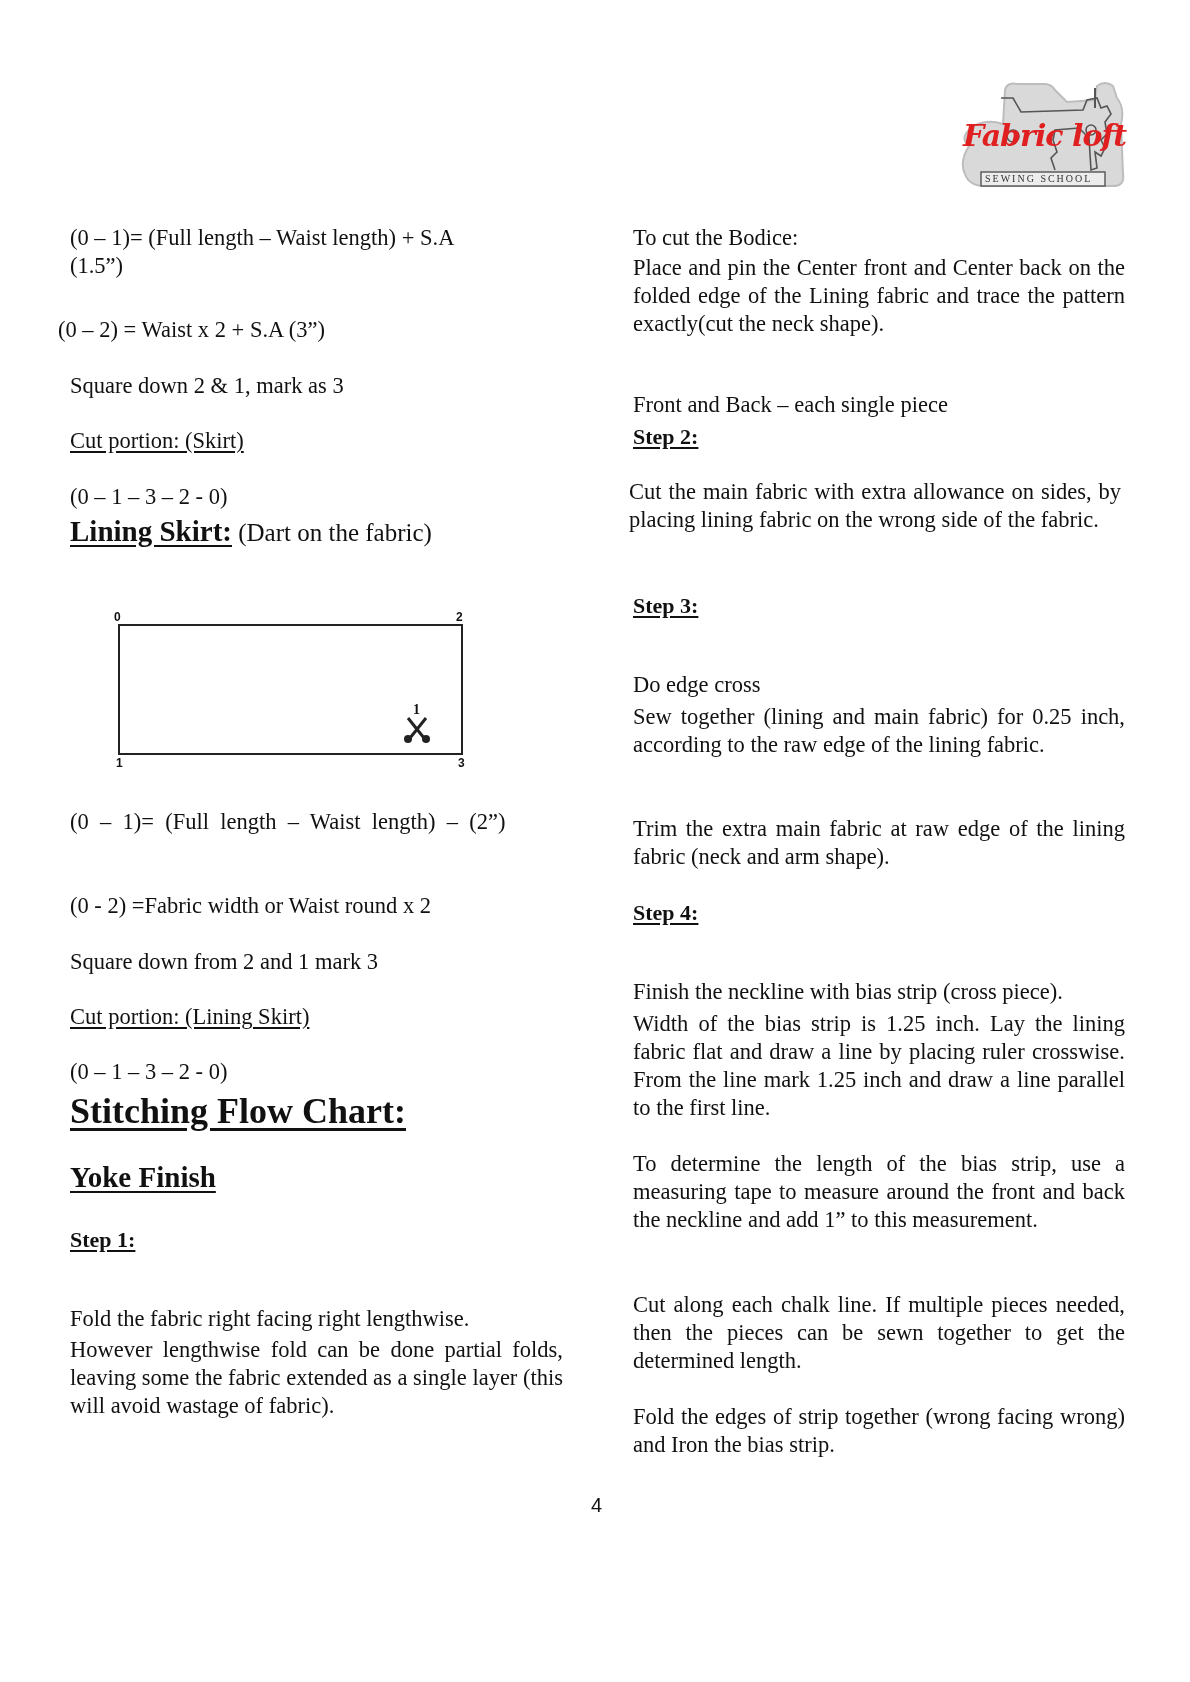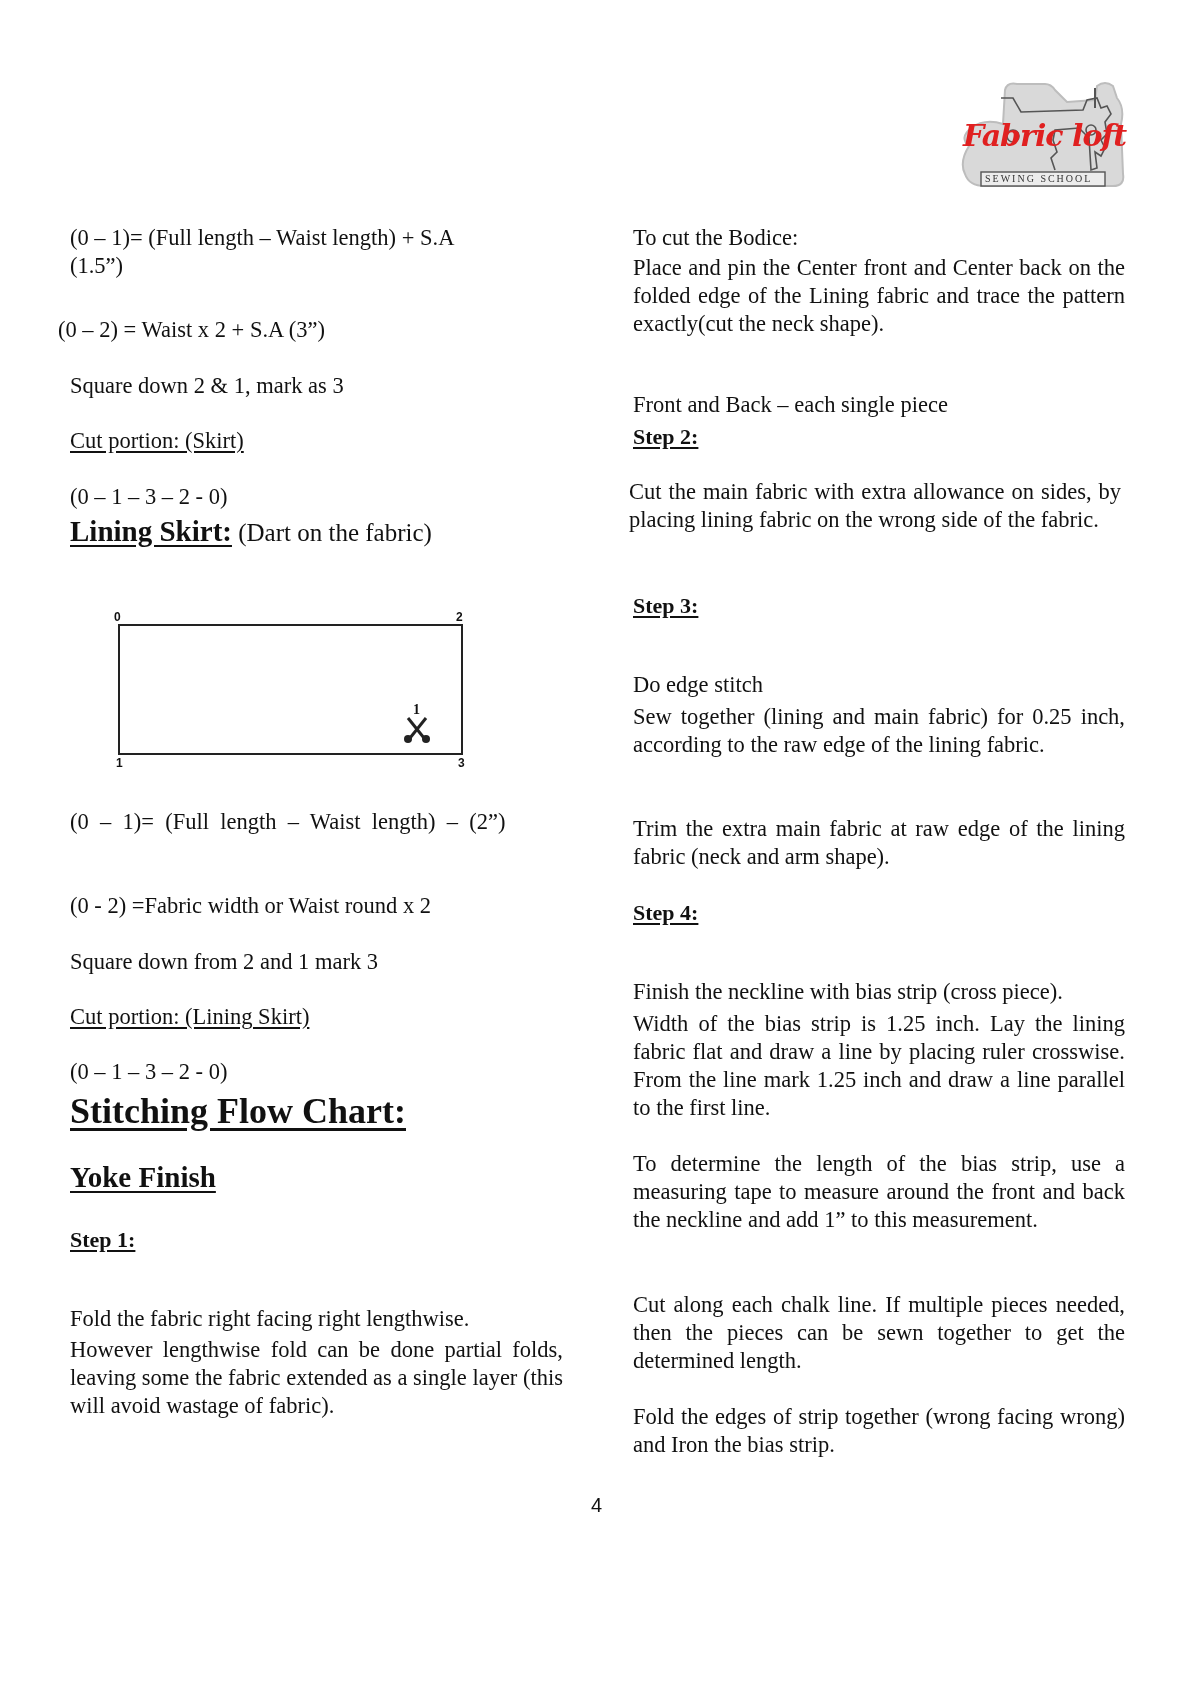--- a/index.html
+++ b/index.html
@@ -78,21 +78,21 @@
 <div class="abs just" style="left:70px; top:1336px; width:493px;">However lengthwise fold can be done partial folds, leaving some the fabric extended as a single layer (this will avoid wastage of fabric).</div>
 
 <div class="abs t" style="left:633px; top:200px;">To cut the Bodice:</div>
 <div class="abs just" style="left:633px; top:254px; width:492px;">Place and pin the Center front and Center back on the folded edge of the Lining fabric and trace the pattern exactly(cut the neck shape).</div>
 <div class="abs t" style="left:633px; top:367px;">Front and Back – each single piece</div>
 
 <div class="abs step" style="left:633px; top:423px;">Step 2:</div>
 <div class="abs just" style="left:609px; top:478px; width:492px;margin-left:20px;">Cut the main fabric with extra allowance on sides, by placing lining fabric on the wrong side of the fabric.</div>
 
 <div class="abs step" style="left:633px; top:592px;">Step 3:</div>
-<div class="abs t" style="left:633px; top:647px;">Do edge stitch</div>
+<div class="abs t" style="left:633px; top:647px;">Do edge cross</div>
 <div class="abs just" style="left:633px; top:703px; width:492px;">Sew together (lining and main fabric) for 0.25 inch, according to the raw edge of the lining fabric.</div>
 <div class="abs just" style="left:633px; top:815px; width:492px;">Trim the extra main fabric at raw edge of the lining fabric (neck and arm shape).</div>
 
 <div class="abs step" style="left:633px; top:899px;">Step 4:</div>
 <div class="abs t" style="left:633px; top:954px;">Finish the neckline with bias strip (cross piece).</div>
 <div class="abs just" style="left:633px; top:1010px; width:492px;">Width of the bias strip is 1.25 inch. Lay the lining fabric flat and draw a line by placing ruler crosswise. From the line mark 1.25 inch and draw a line parallel to the first line.</div>
 <div class="abs just" style="left:633px; top:1150px; width:492px;">To determine the length of the bias strip, use a measuring tape to measure around the front and back the neckline and add 1” to this measurement.</div>
 <div class="abs just" style="left:633px; top:1291px; width:492px;">Cut along each chalk line. If multiple pieces needed, then the pieces can be sewn together to get the determined length.</div>
 <div class="abs just" style="left:633px; top:1403px; width:492px;">Fold the edges of strip together (wrong facing wrong) and Iron the bias strip.</div>
 

